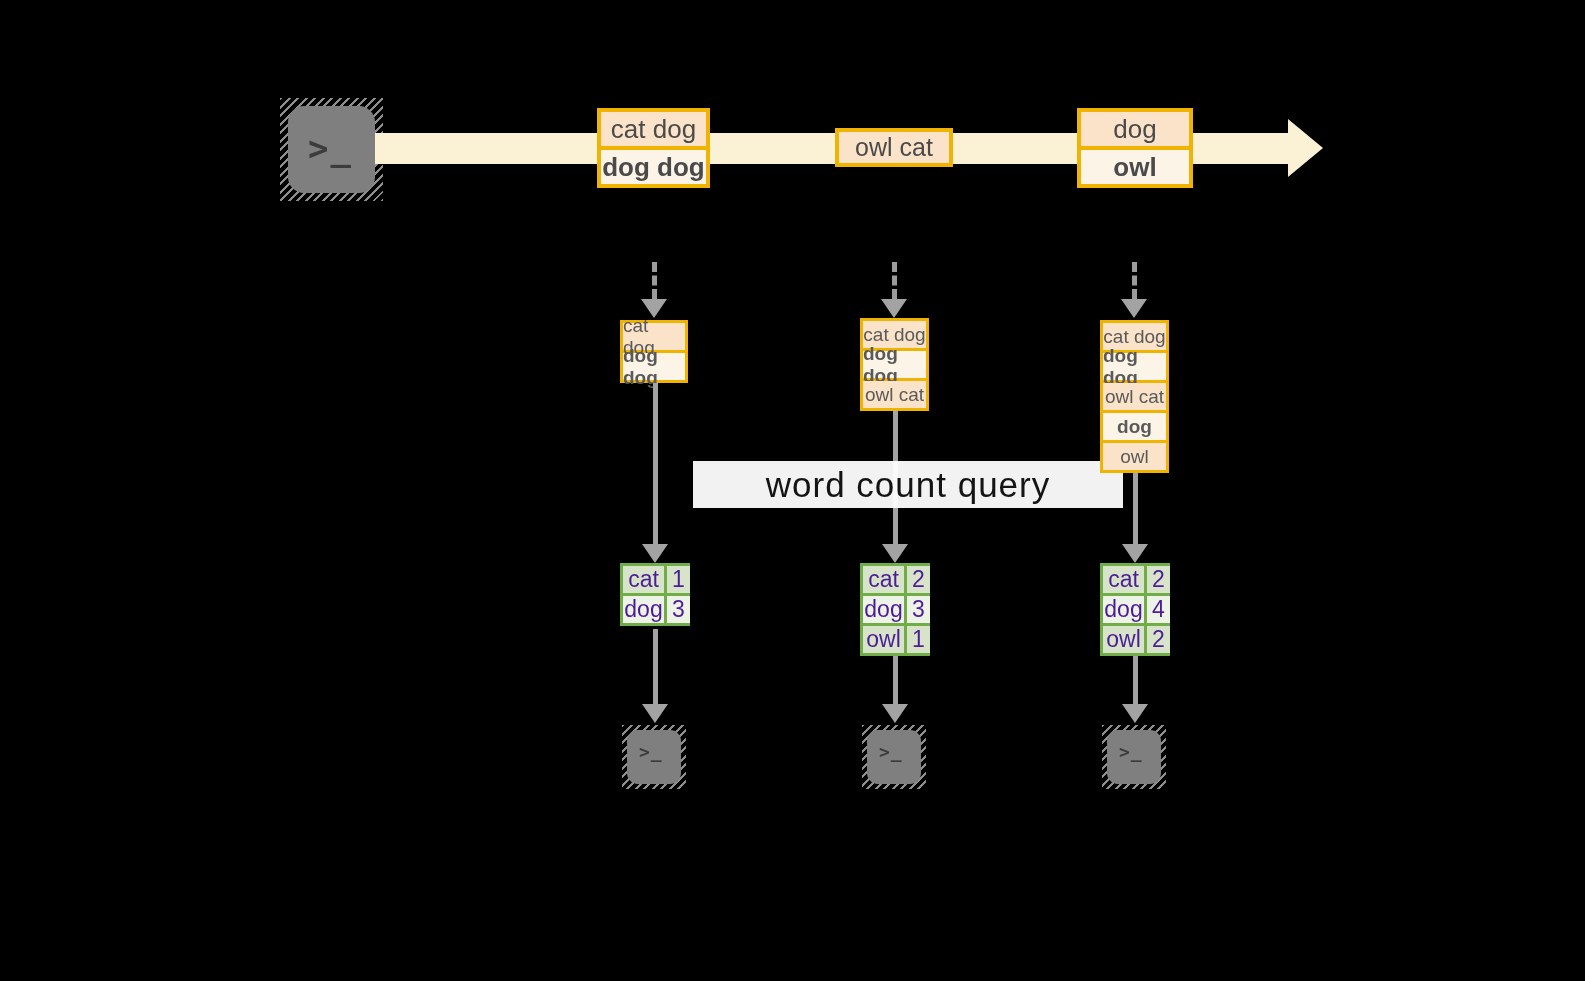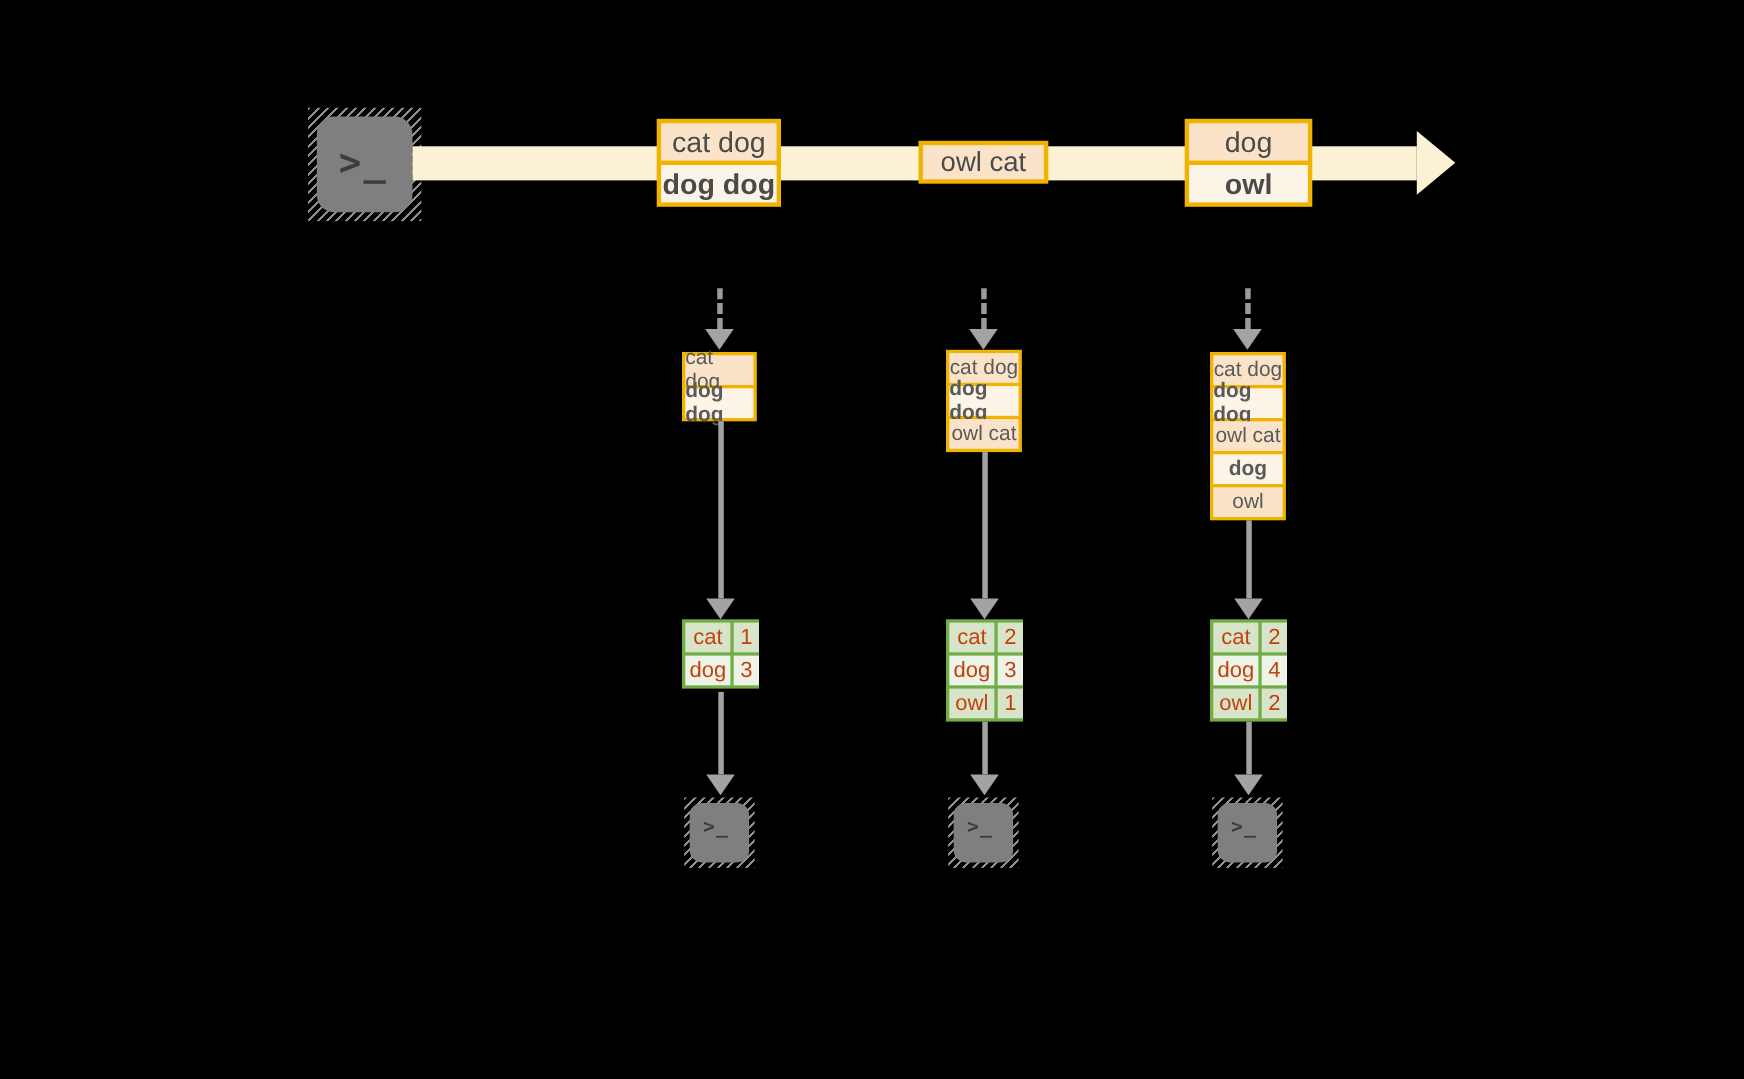--- a/index.html
+++ b/index.html
@@ -56,21 +56,21 @@
     display:flex;align-items:center;justify-content:center;z-index:5;
     font-size:35px;font-weight:300;color:#141414;letter-spacing:1px;
   }
   
   .gtable{
     position:absolute;background:#71ad47;padding:3px;display:grid;
     grid-template-columns:41px 23px;gap:3px;z-index:2;width:64px;
   }
   .gtable .cell{
     height:27px;display:flex;align-items:center;justify-content:center;
-    font-size:20px;color:#c2410c;
+    font-size:23px;color:#4c1d95;
   }
   .gtable .dark{background:#d8e4ca;}
   .gtable .light{background:#eef3e8;}
 </style>
 </head>
 <body>
 
 <div id="canvas">
 
   <div class="term term-big hatch">
@@ -117,20 +117,23 @@
     <div class="cell dark">owl cat</div>
   </div>
   <div class="ostack state" style="left:1100px;top:320px;width:63px;z-index:6;">
     <div class="cell dark">cat dog</div>
     <div class="cell light">dog dog</div>
     <div class="cell dark">owl cat</div>
     <div class="cell light">dog</div>
     <div class="cell dark">owl</div>
   </div>
 
+  <div class="banner">
+    <span>word count query</span>
+  </div>
 
   <div class="arrow" style="left:642px;top:383px;width:26px;height:180px;">
     <div class="line"></div>
       <div class="head"></div>
   </div>
   <div class="arrow" style="left:882px;top:411px;width:26px;height:152px;">
     <div class="line"></div>
       <div class="head"></div>
   </div>
   <div class="arrow" style="left:1122px;top:473px;width:26px;height:90px;">

